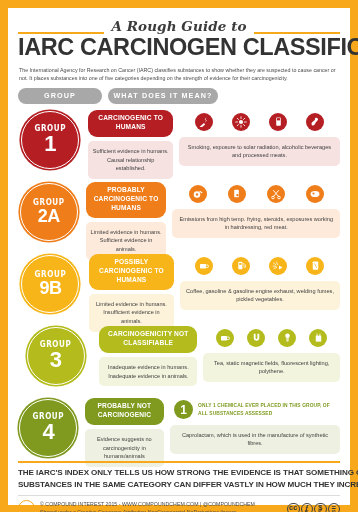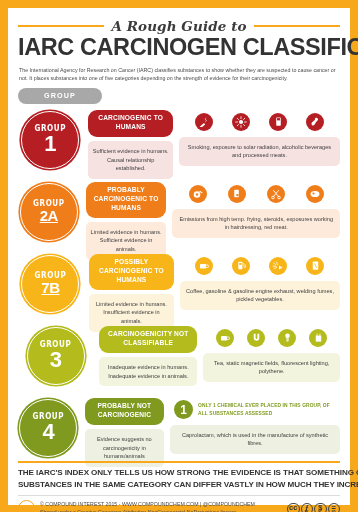--- a/index.html
+++ b/index.html
@@ -20,21 +20,21 @@
     background: #ffffff;
     position: relative;
     padding: 6px 10px 0 10px;
     display: flex;
     flex-direction: column;
   }
 
   
   .subtitle-row {
     display: flex;
-    align-items: center;
+    align-items: flex-end;
     gap: 7px;
     margin-top: 4px;
   }
   .rule {
     flex: 1 1 auto;
     height: 2.5px;
     background: #f7a81b;
   }
   .rough-guide {
     font-family: "DejaVu Serif", serif;
@@ -123,21 +123,21 @@
     line-height: 1;
     margin-bottom: 1px;
   }
   .badge .g-num {
     font-size: 22px;
     font-weight: bold;
     color: #fff;
     line-height: .95;
     letter-spacing: -.5px;
   }
-  .badge .g-num.small { font-size: 15px; text-decoration: underline; }
+  .badge .g-num.small { font-size: 18px; }
 
   .mean-cell { width: 110px; }
   .pill {
     border-radius: 9px;
     color: #fff;
     font-size: 6.6px;
     font-weight: bold;
     text-align: center;
     line-height: 1.35;
     padding: 4.5px 4px 5px 4px;
@@ -284,20 +284,21 @@
     <div class="subtitle-row">
       <div class="rule"></div>
       <div class="rough-guide">A Rough Guide to</div>
       <div class="rule"></div>
     </div>
     <div class="main-title">IARC CARCINOGEN CLASSIFICATIONS</div>
     <div class="intro">The International Agency for Research on Cancer (IARC) classifies substances to show whether they are suspected to cause cancer or not. It places substances into one of five categories depending on the strength of evidence for their carcinogenicity.</div>
 
     <div class="col-heads">
       <div class="col-head ch-group">GROUP</div>
+      <div class="col-head ch-mean">WHAT DOES IT MEAN?</div>
     </div>
 
     <div class="rows">
 
       <div class="row">
         <div class="badge-cell">
           <div class="badge" id="badge0" style="background: rgb(181, 31, 36); color: rgb(181, 31, 36);">
             <span class="g-word">GROUP</span>
             <span class="g-num">1</span>
           </div>
@@ -389,21 +390,21 @@
             </div>
           </div>
           <div class="incl-note" id="inote1" style="background: rgb(253, 234, 219);">Emissions from high temp. frying, steroids, exposures working in hairdressing, red meat.</div>
         </div>
       </div>
 
       <div class="row">
         <div class="badge-cell">
           <div class="badge" id="badge2" style="background: rgb(247, 181, 25); color: rgb(247, 181, 25);">
             <span class="g-word">GROUP</span>
-            <span class="g-num small">7B</span>
+            <span class="g-num small">9B</span>
           </div>
         </div>
         <div class="mean-cell">
           <div class="pill" id="pill2" style="background: rgb(247, 181, 25);">POSSIBLY CARCINOGENIC TO HUMANS</div>
           <div class="mean-note" id="mnote2" style="background: rgb(253, 242, 218);">Limited evidence in humans. Insufficient evidence in animals.</div>
         </div>
         <div class="incl-cell">
           <div class="icon-strip">
             <div class="icon-circle ic2" style="background: rgb(247, 181, 25);">
               <svg width="12" height="12" viewBox="0 0 24 24">

